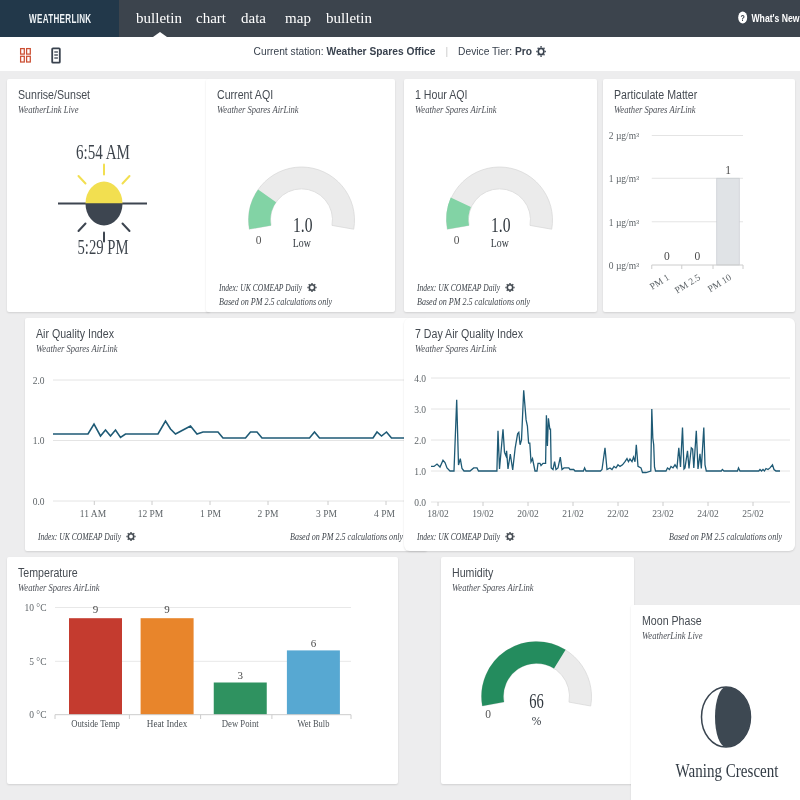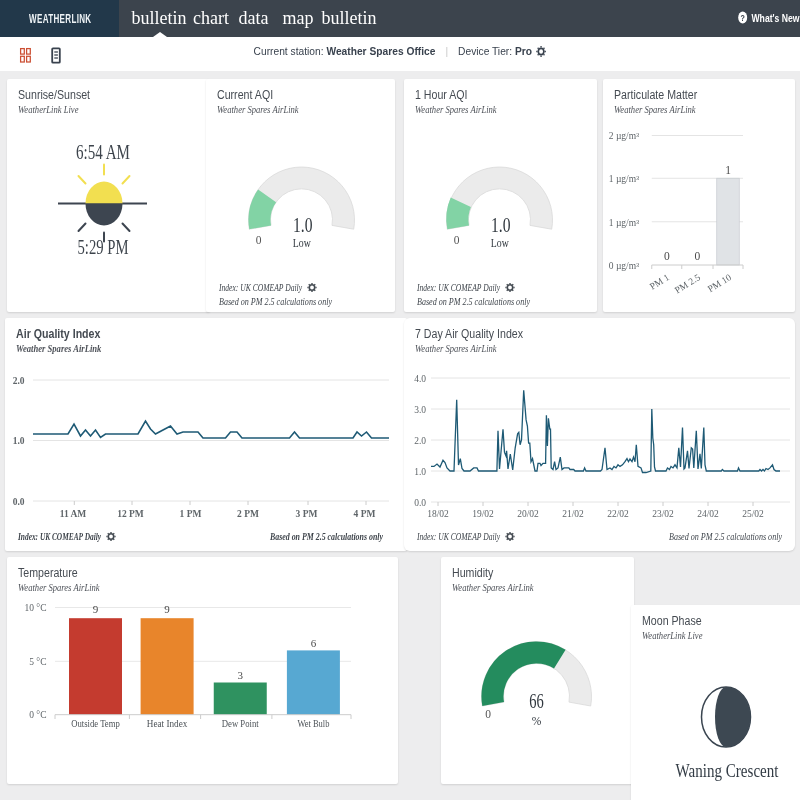--- a/index.html
+++ b/index.html
@@ -1,20 +1,20 @@
 <!DOCTYPE html>
 <html><head>
 <meta charset="utf-8">
 <style>
   html,body{margin:0;padding:0;}
   body{width:800px;height:800px;background:#ededee;font-family:"Liberation Sans",sans-serif;position:relative;overflow:hidden;}
   .hdr{position:absolute;left:0;top:0;width:800px;height:37px;background:#3c444d;}
   .logo{position:absolute;left:0;top:0;width:119px;height:37px;background:#22384a;}
   .logot{position:absolute;left:29px;top:11.5px;color:#eef3f6;font-weight:bold;font-size:12.5px;letter-spacing:.5px;transform:scaleX(.645);transform-origin:left top;white-space:nowrap;}
-  .nav{position:absolute;top:0;height:37px;color:#fff;font-family:"Liberation Serif",serif;font-size:18px;line-height:37px;text-align:center;}
+  .nav{position:absolute;top:0;height:37px;color:#fff;font-family:"Liberation Serif",serif;font-size:15px;line-height:37px;text-align:center;}
   .caret{position:absolute;top:32px;width:0;height:0;border-left:7px solid transparent;border-right:7px solid transparent;border-bottom:5px solid #fff;}
   .whatsnew{position:absolute;right:0;top:0;height:37px;line-height:37px;color:#fff;font-size:11.5px;font-weight:bold;transform:scaleX(.75);transform-origin:right center;padding-right:1px;}
   .bar2{position:absolute;left:0;top:37px;width:800px;height:34px;background:#fff;}
   .stationline{position:absolute;top:0;left:0;width:100%;height:34px;line-height:29px;text-align:center;font-size:11.5px;color:#39424e;transform:scaleX(.89);transform-origin:center top;}
   .stationline b{color:#39424e;}
   .card{position:absolute;background:#fff;border-radius:2px;box-shadow:0 1px 2px rgba(0,0,0,.12);}
   .ct{position:absolute;left:11px;top:8.5px;font-size:12.5px;color:#454b52;transform:scaleX(.85);transform-origin:left top;white-space:nowrap;}
   .cs{position:absolute;left:11px;top:24px;font-size:11px;color:#4d5158;font-family:"Liberation Serif",serif;font-style:italic;transform:scaleX(.78);transform-origin:left top;white-space:nowrap;}
   svg{position:absolute;left:0;top:0;}
   svg text{font-family:"Liberation Serif",serif;}
@@ -180,21 +180,21 @@
       <text transform="translate(129,200) rotate(-32)" text-anchor="end">PM 10</text>
     </g>
     <g font-size="11.5" fill="#4a4a4a">
       <text x="63.75" y="180.5" text-anchor="middle">0</text>
       <text x="94.4" y="180.5" text-anchor="middle">0</text>
       <text x="125" y="94.5" text-anchor="middle">1</text>
     </g>
   </svg>
 </div>
 
-<div class="card" id="c-line1" style="left:5px;top:318px;width:402px;height:233px;font-weight:bold;">
+<div class="card" id="c-line1" style="left:25px;top:318px;width:402px;height:233px;">
   <div class="ct">Air Quality Index</div>
   <div class="cs">Weather Spares AirLink</div>
   <svg width="391" height="233" viewBox="0 0 391 233">
     <g stroke="#e4e4e4" stroke-width="1">
       <line x1="28" y1="62" x2="384" y2="62"></line>
       <line x1="28" y1="122.5" x2="384" y2="122.5"></line>
       <line x1="28" y1="183" x2="384" y2="183"></line>
     </g>
     <g stroke="#ccc" stroke-width="1">
       <line x1="69.3" y1="183" x2="69.3" y2="187"></line>

